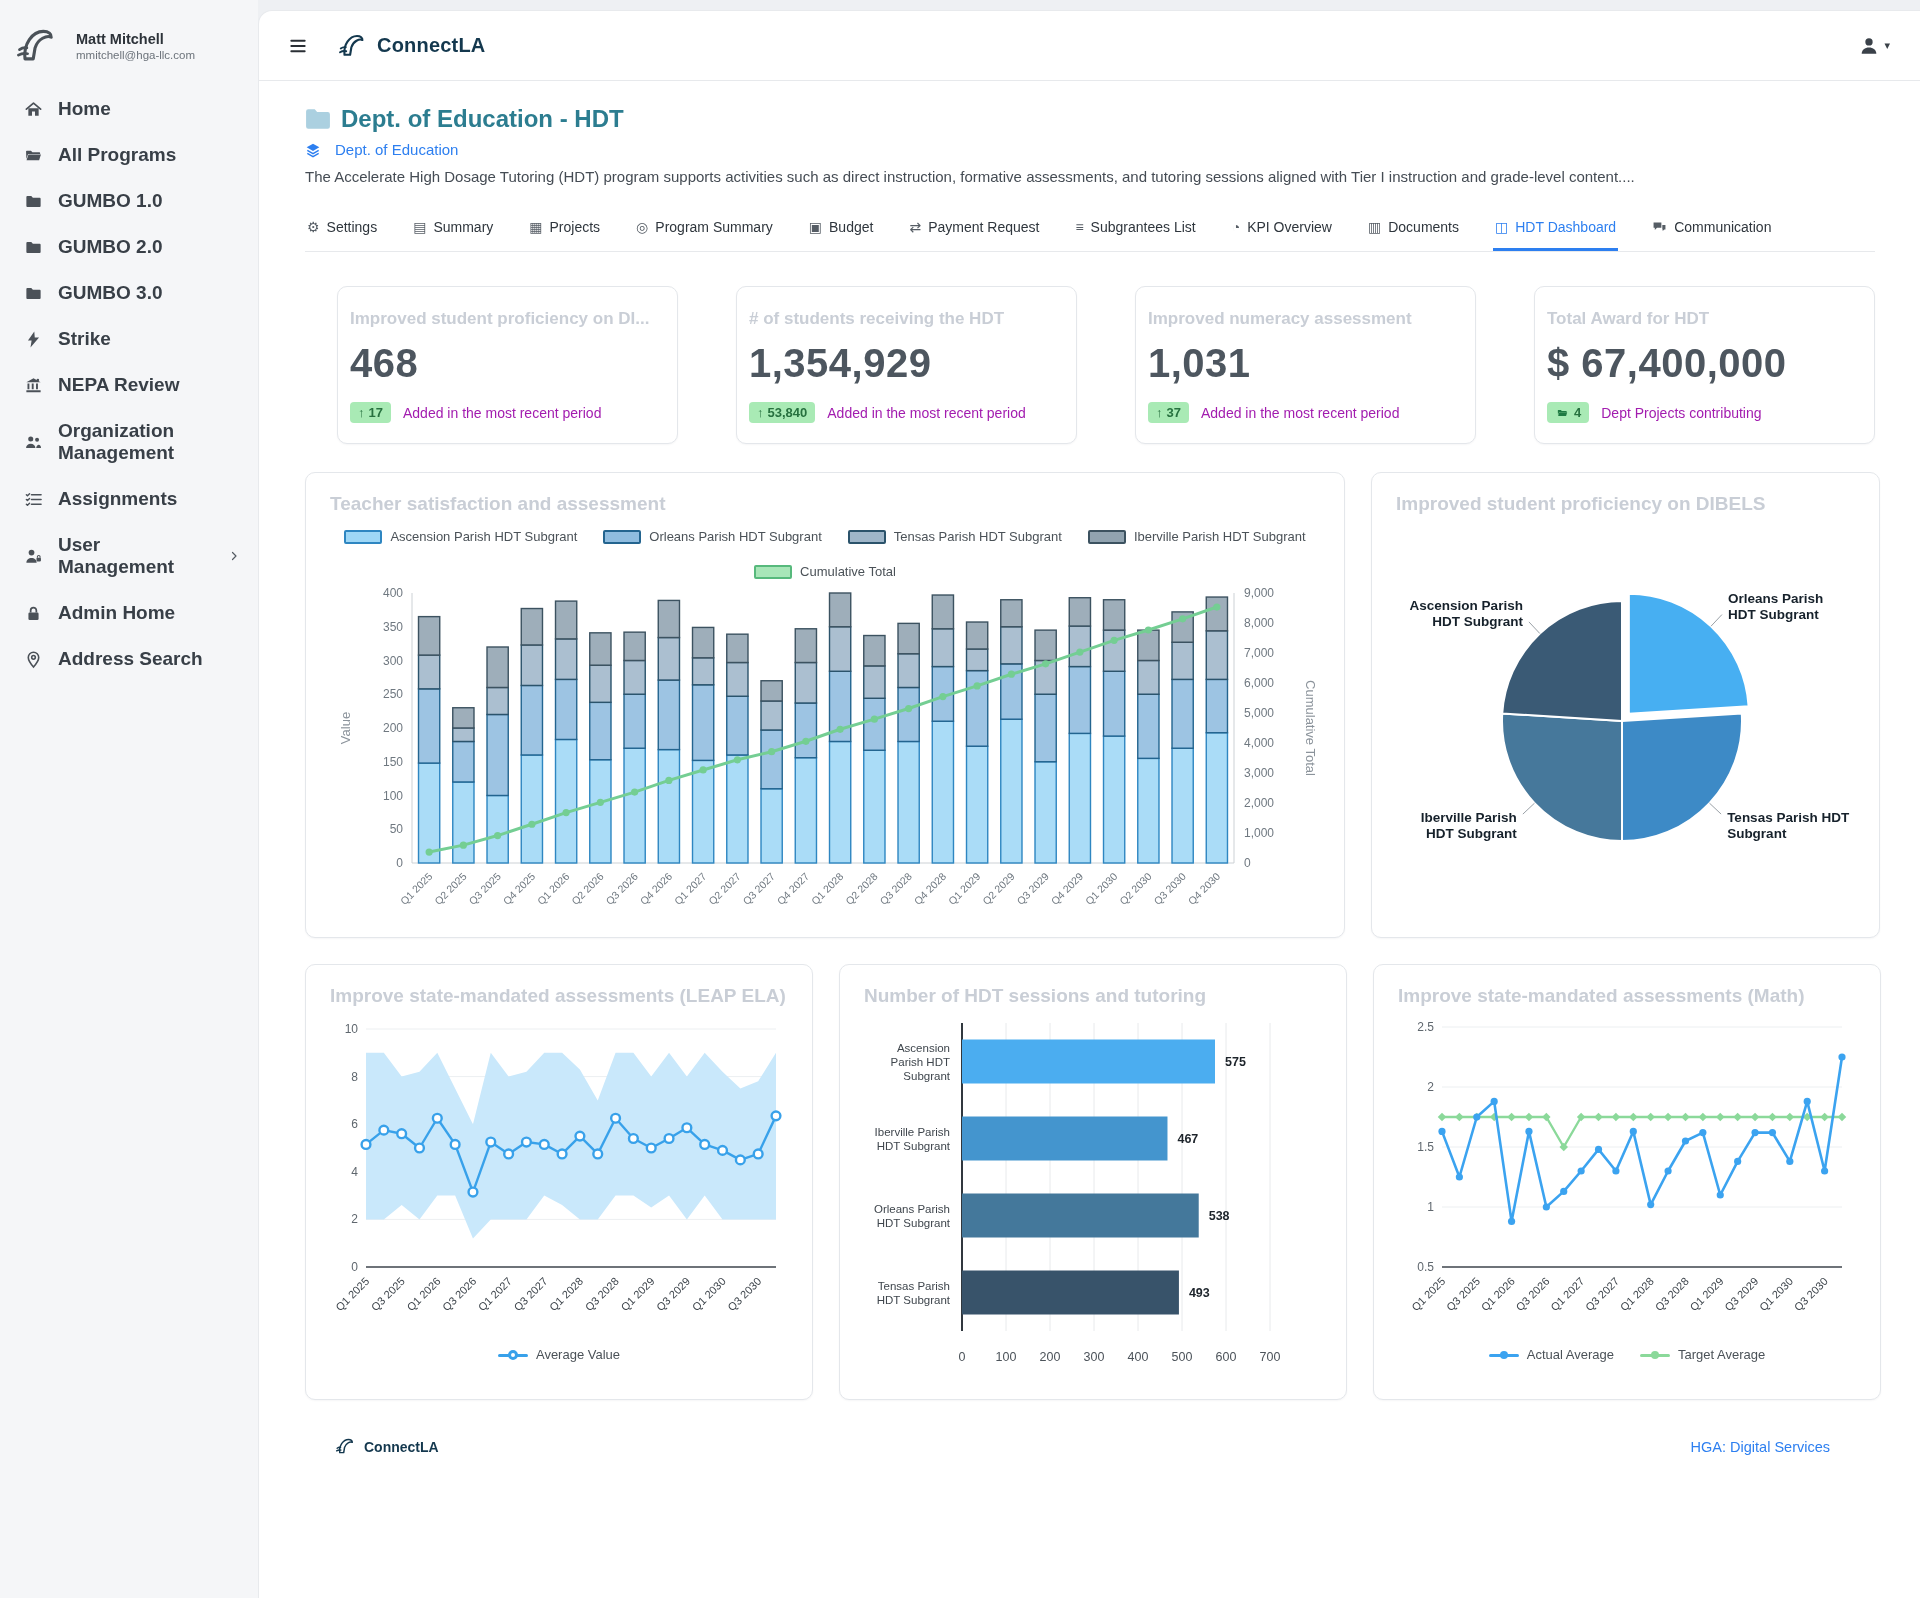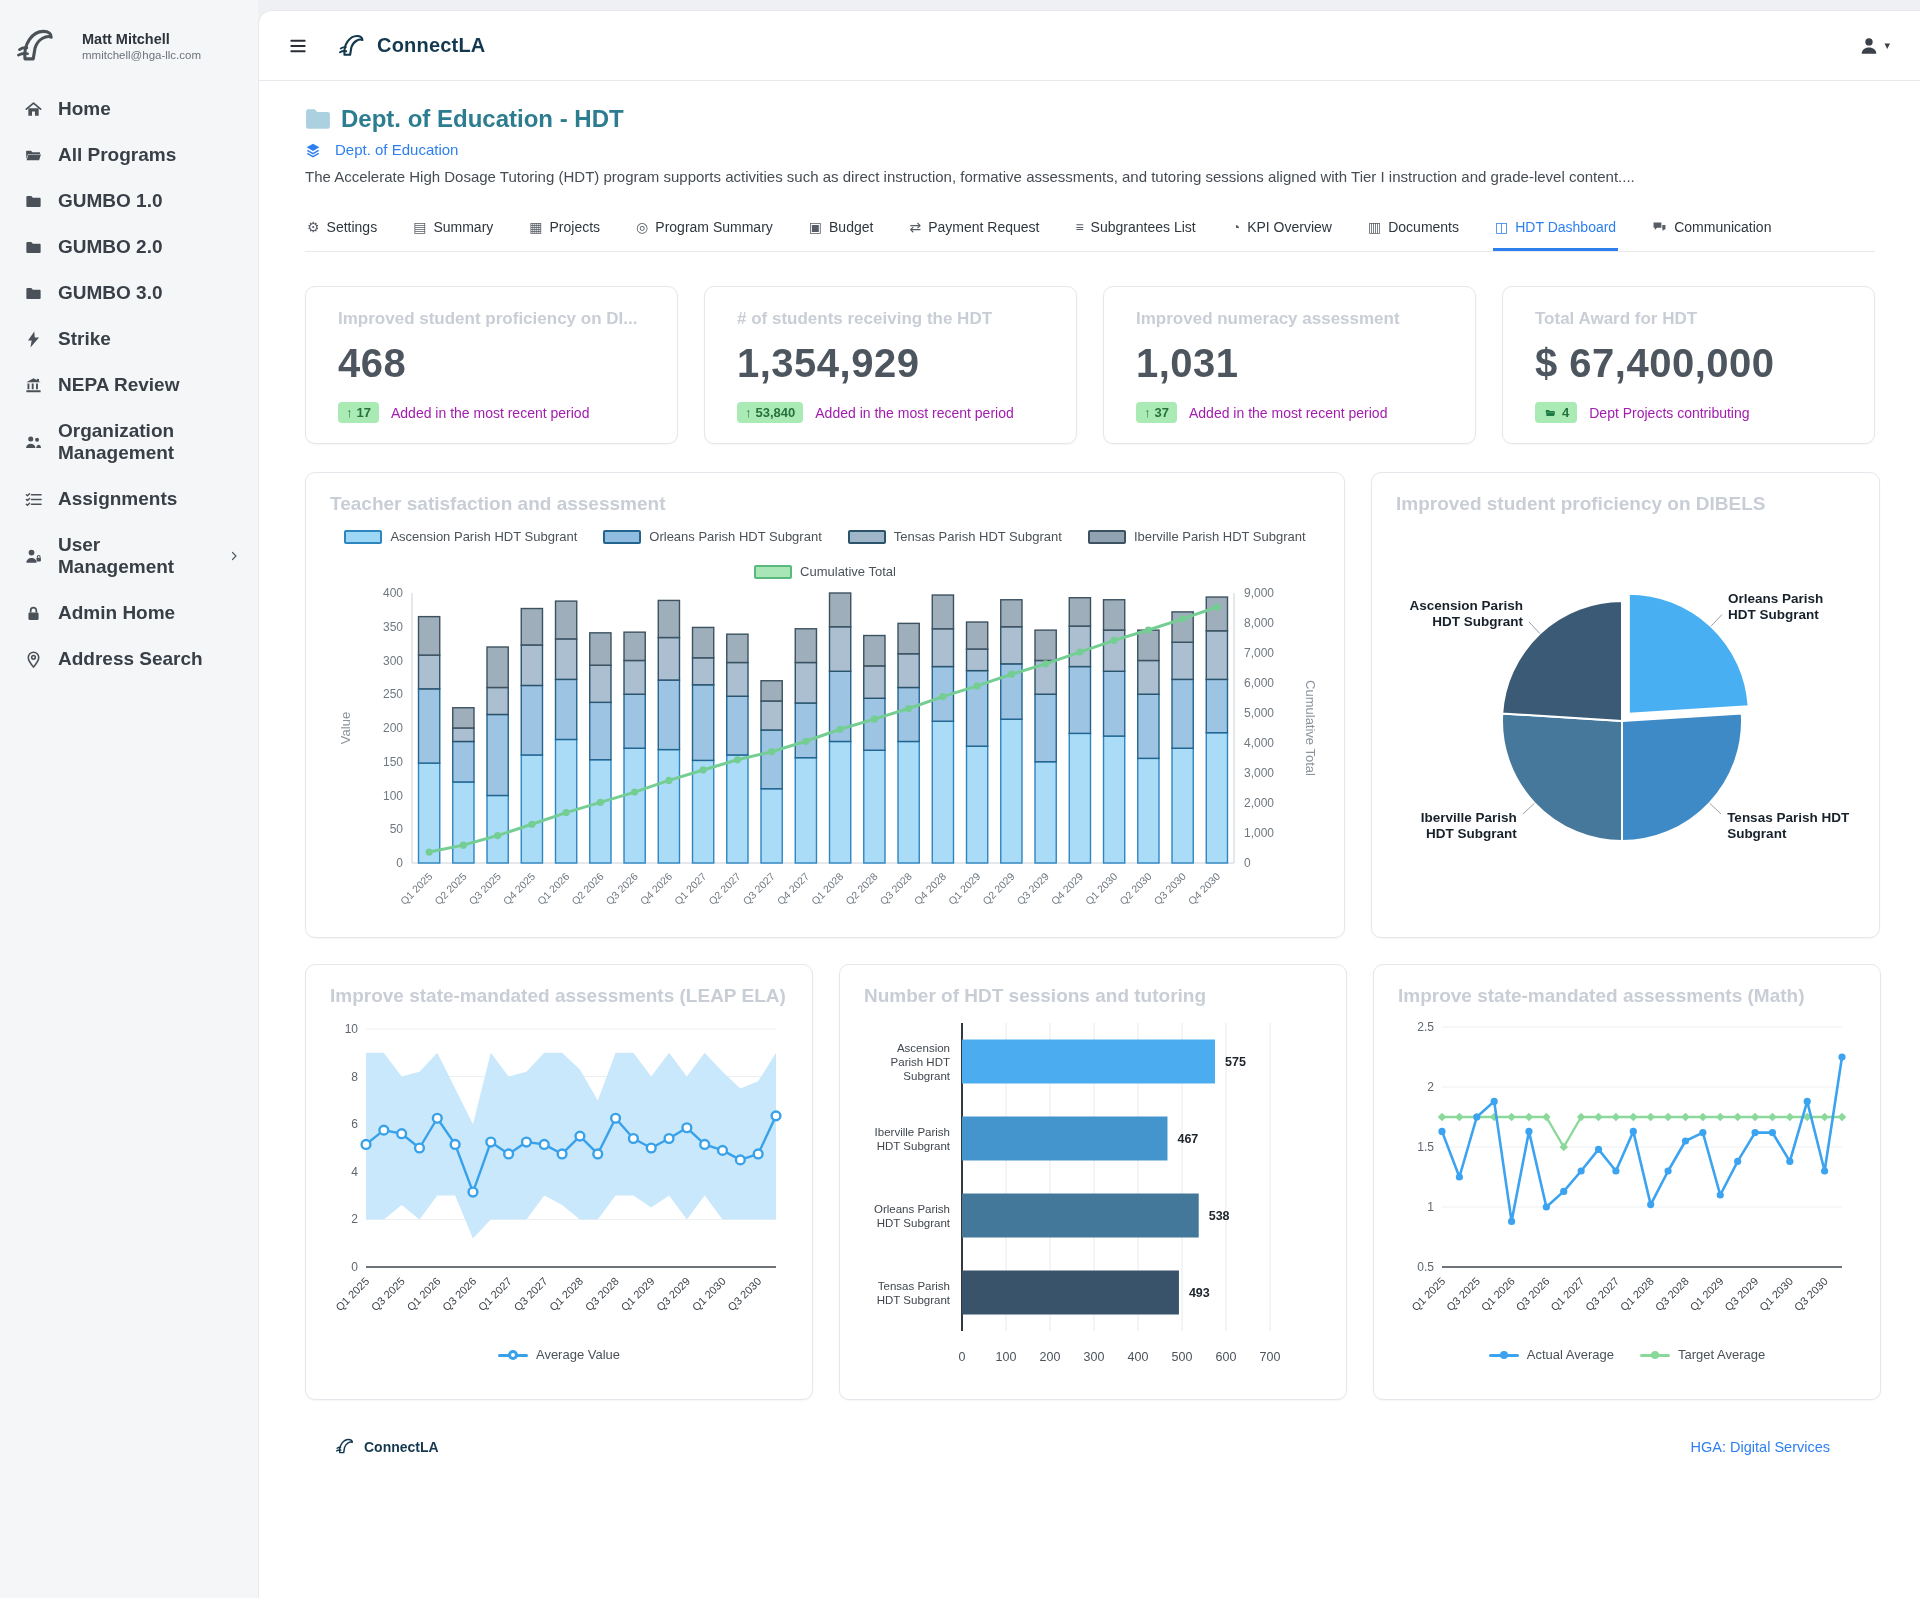--- a/index.html
+++ b/index.html
@@ -2,21 +2,21 @@
 <html><head>
 <meta charset="utf-8">
 <style>
   * { margin:0; padding:0; box-sizing:border-box; }
   html,body { width:1920px; height:1598px; overflow:hidden; background:#eef0f3;
     font-family:"Liberation Sans","DejaVu Sans",sans-serif; }
   .app { display:flex; width:1920px; height:1598px; }
 
   
   .sidebar { width:258px; flex-shrink:0; background:#f5f6f8; padding:16px 0 0 0; }
-  .side-user { display:flex; align-items:center; gap:24px; padding:8px 16px 18px 14px; }
+  .side-user { display:flex; align-items:center; gap:18px; padding:8px 16px 18px 14px; }
   .side-avatar { width:44px; height:44px; flex-shrink:0; color:#4a5158; }
   .side-user-name { font-size:14.5px; font-weight:700; color:#2d333a; }
   .side-user-email { font-size:11.5px; color:#6c737b; margin-top:2px; }
   .side-item { display:flex; align-items:center; gap:15px; padding:12px 18px 12px 24px;
     font-size:19px; font-weight:600; color:#383f47; cursor:pointer; }
   .side-item .sicon { width:19px; height:19px; flex-shrink:0; color:#4b5158; }
   .side-item .spacer { flex:1; }
   .side-item .chev { width:14px; height:14px; color:#545b63; }
 
   
@@ -55,21 +55,21 @@
   .toolbar { margin-top:22px; }
   .btn-edit { display:inline-flex; align-items:center; gap:8px; background:#eef0f3;
     border:1px solid #e3e6ea; border-radius:6px; padding:8px 14px; font-size:14px;
     font-weight:600; color:#22282f; cursor:pointer; }
   .btn-edit .eico { width:15px; height:15px; color:#2a3138; }
 
   
   .kpi-grid { display:grid; grid-template-columns:repeat(4,1fr); gap:26px; margin-top:34px; }
   .card { background:#fff; border:1px solid #e4e7eb; border-radius:10px;
     box-shadow:0 1px 2px rgba(20,30,40,.04); }
-  .kpi { padding:22px 32px 20px; }
+  .kpi { padding:22px 12px 20px;margin-left:32px; }
   .kpi-title { font-size:17px; font-weight:700; color:#c9ced6; white-space:nowrap; overflow:hidden; }
   .kpi-value { font-size:40px; font-weight:700; color:#4d565f; margin-top:12px; letter-spacing:.5px; }
   .kpi-foot { display:flex; align-items:center; gap:12px; margin-top:16px; }
   .kpi-badge { display:inline-flex; align-items:center; gap:4px; background:#a9eab5;
     color:#27713f; font-size:13px; font-weight:700; border-radius:4px; padding:3px 8px; }
   .kpi-badge .bfold { width:15px; height:12px; color:#1f7a43; }
   .kpi-caption { font-size:14px; color:#a21caf; font-weight:500;text-align:right; }
 
   
   .charts-row1 { display:grid; grid-template-columns:2.05fr 1fr; gap:26px; margin-top:28px; }

